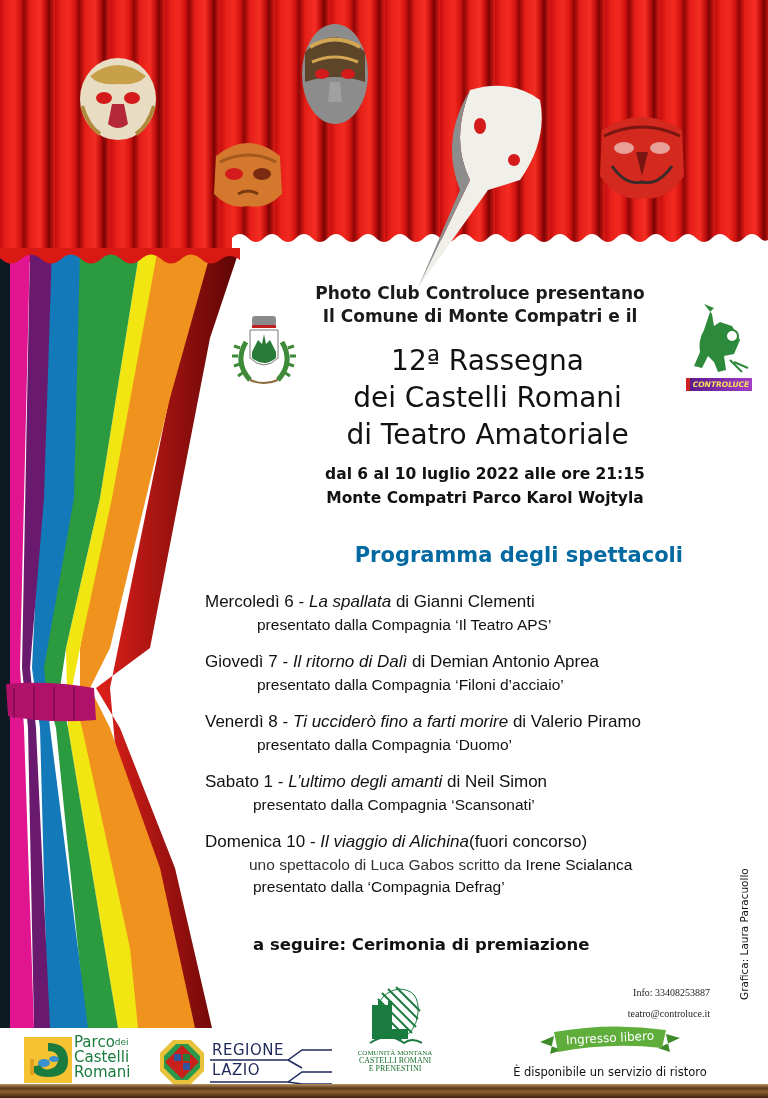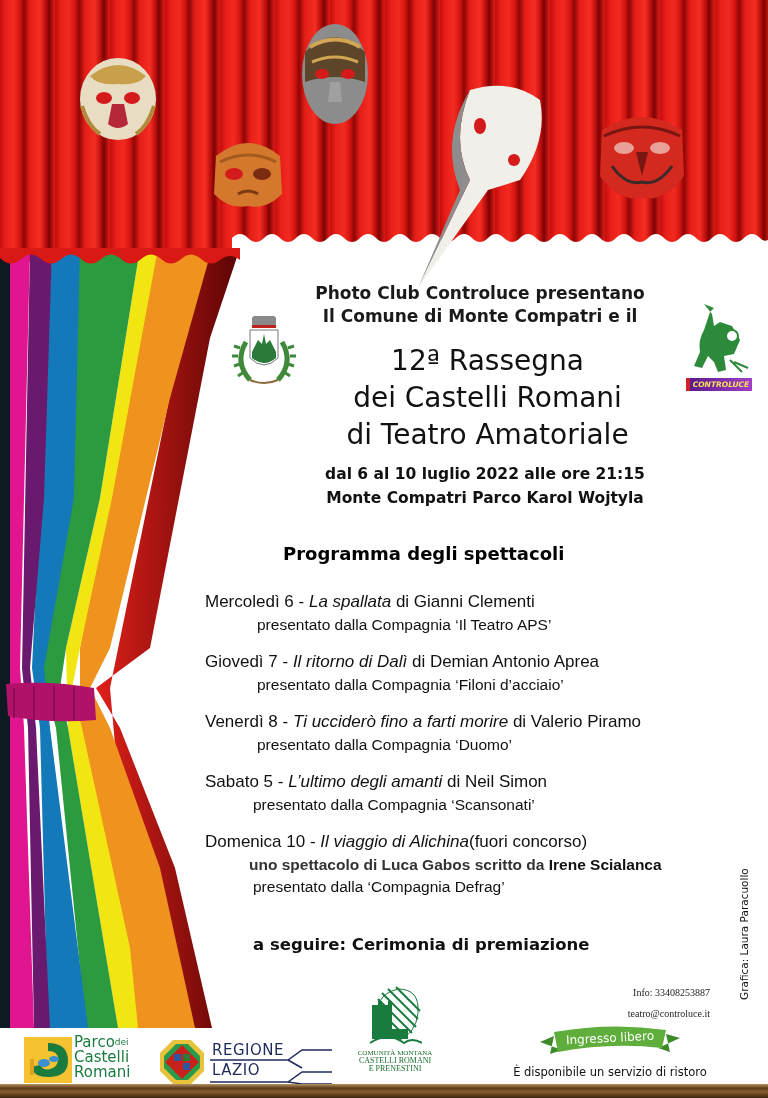--- a/index.html
+++ b/index.html
@@ -29,36 +29,36 @@
   }
   .title {
     position: absolute; left: 290px; top: 342px; width: 395px; text-align: center;
     font-family: "DejaVu Sans", sans-serif; font-size: 28px; line-height: 37px; color: #111;
   }
   .dates {
     position: absolute; left: 280px; top: 462px; width: 410px; text-align: center;
     font-family: "DejaVu Sans", sans-serif; font-weight: bold; font-size: 15.5px; line-height: 24px; color: #111;
   }
   .program-heading {
-    position: absolute; left: 283px; top: 543px; width: 400px; text-align: left;
-    font-family: "DejaVu Sans", sans-serif; font-weight: bold; font-size: 18px; color: #000000;
+    position: absolute; left: 283px; top: 543px; width: 400px; text-align: right;
+    font-family: "DejaVu Sans", sans-serif; font-weight: bold; font-size: 21px; color: #0369a1;
   }
   .events { position: absolute; left: 205px; top: 590px; width: 500px; }
   .event { margin-bottom: 14px; }
   .event-line {
     font-family: "Liberation Sans", sans-serif; font-size: 17px; line-height: 24px; color: #111; white-space: nowrap;
   }
   .event-title { font-style: italic; }
   .event-sub {
     font-family: "Liberation Sans", sans-serif; font-size: 15.5px; line-height: 22px; color: #111;
     padding-left: 52px; white-space: nowrap;
   }
   .event-note { }
   .event-light { color: #333; }
-  .event-sub.shift { padding-left: 44px; font-weight: bold; }
+  .event-sub.shift { padding-left: 44px; }
   .event-sub.shift2 { padding-left: 48px; }
 
   .ceremony {
     position: absolute; left: 253px; top: 935px; width: 400px;
     font-family: "DejaVu Sans", sans-serif; font-weight: bold; font-size: 16.5px; color: #111; white-space: nowrap;
   }
 
   .credit {
     position: absolute; left: 738px; top: 1000px; transform: rotate(-90deg); transform-origin: 0 0;
     font-family: "DejaVu Sans", sans-serif; font-size: 10.5px; color: #111; white-space: nowrap;
@@ -240,21 +240,21 @@
   </div>
   <div class="event">
     <div class="event-line"><span>Giovedì 7 - </span><span class="event-title">Il ritorno di Dalì</span><span> di Demian Antonio Aprea</span></div>
     <div class="event-sub">presentato dalla Compagnia ‘Filoni d’acciaio’</div>
   </div>
   <div class="event">
     <div class="event-line"><span>Venerdì 8 - </span><span class="event-title">Ti ucciderò fino a farti morire</span><span> di Valerio Piramo</span></div>
     <div class="event-sub">presentato dalla Compagnia ‘Duomo’</div>
   </div>
   <div class="event">
-    <div class="event-line"><span>Sabato 5 - </span><span class="event-title">L’ultimo degli amanti</span><span> di Neil Simon</span></div>
+    <div class="event-line"><span>Sabato 1 - </span><span class="event-title">L’ultimo degli amanti</span><span> di Neil Simon</span></div>
     <div class="event-sub shift2">presentato dalla Compagnia ‘Scansonati’</div>
   </div>
   <div class="event">
     <div class="event-line"><span>Domenica 10 - </span><span class="event-title">Il viaggio di Alichina</span><span class="event-note">(fuori concorso)</span></div>
     <div class="event-sub shift"><span class="event-light">uno spettacolo di Luca Gabos scritto da </span><span>Irene Scialanca</span></div>
     <div class="event-sub shift2">presentato dalla ‘Compagnia Defrag’</div>
   </div>
 </div>
 
 <div class="ceremony">a seguire: Cerimonia di premiazione</div>

